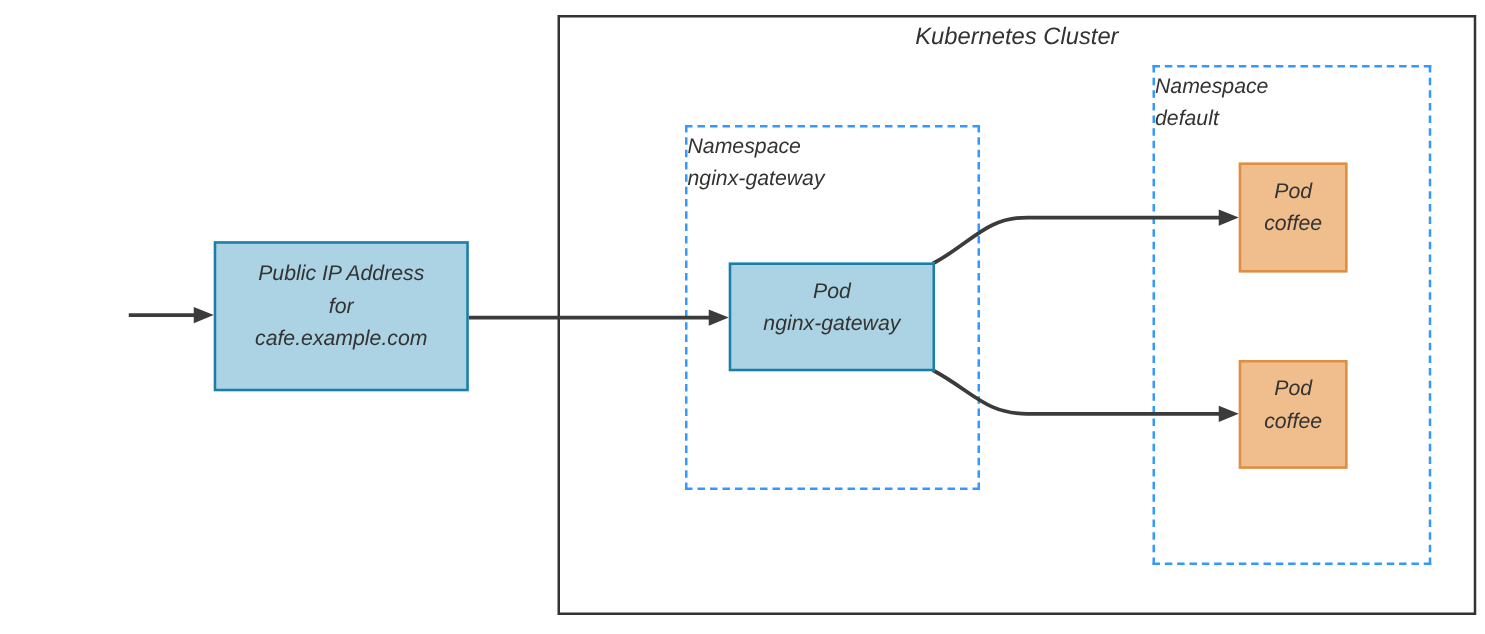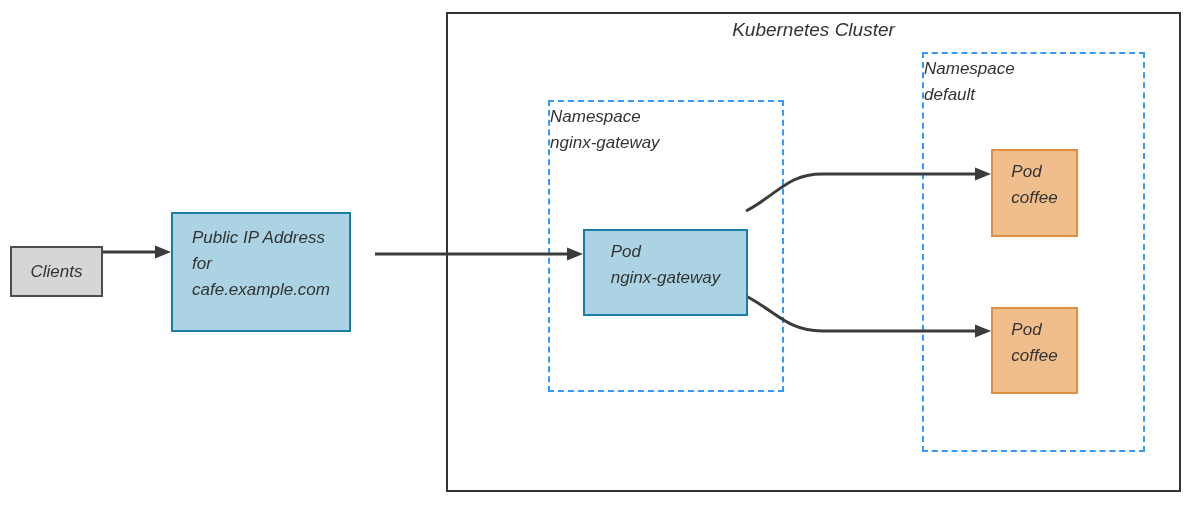--- a/index.html
+++ b/index.html
@@ -12,28 +12,28 @@
   * { margin:0; padding:0; box-sizing:border-box; }
   html,body { background:var(--canvas-bg); }
   .canvas {
     position:relative; width:1188px; height:507px;
     background:var(--canvas-bg);
     font-family:"Liberation Sans", sans-serif;
     color:var(--text); overflow:hidden;font-style:italic;
   }
   .node {
     position:absolute; display:flex; align-items:center; justify-content:center;
-    text-align:left; white-space:pre-line; font-size:17px; line-height:26px;margin-top:19px;
+    text-align:center; white-space:pre-line; font-size:17px; line-height:26px;
   }
   .gray-box   { background:var(--box-gray-fill);   border:2px solid var(--box-gray-border); }
   .blue-box   { background:var(--box-blue-fill);   border:2px solid var(--box-blue-border); }
   .orange-box { background:var(--box-orange-fill); border:2px solid var(--box-orange-border); }
 
   .clients     { left:10px;  top:227px; width:93px;  height:51px; }
-  .public-ip   { left:171px; top:193px; width:180px; height:120px; padding-bottom:16px; }
+  .public-ip   { left:171px; top:193px; width:204px; height:120px; padding-bottom:16px; }
   .pod-gateway { left:583px; top:210px; width:165px; height:87px;  padding-bottom:16px; }
   .pod-coffee-1{ left:991px; top:130px; width:87px;  height:88px;  padding-bottom:16px; }
   .pod-coffee-2{ left:991px; top:288px; width:87px;  height:87px;  padding-bottom:16px; }
 
   .cluster {
     position:absolute; left:446px; top:12px; width:735px; height:480px;
     border:2px solid var(--cluster-border);
   }
   .cluster-title {
     position:absolute; top:4px; left:0; width:100%;
@@ -83,21 +83,20 @@
     <g>
       <path d="M 746 211 C 778 194 788 174 822 174 L 977 174"></path>
       <polygon points="991,174 975,167.5 975,180.5"></polygon>
     </g>
     <g>
       <path d="M 746 296 C 778 313 788 331 822 331 L 977 331"></path>
       <polygon points="991,331 975,324.5 975,337.5"></polygon>
     </g>
   </svg>
 
-  <div class="node gray-box clients">Clients</div>
 
   <div class="node blue-box public-ip">Public IP Address
 for
 cafe.example.com</div>
 
   <div class="node blue-box pod-gateway">Pod
 nginx-gateway</div>
 
   <div class="node orange-box pod-coffee-1">Pod
 coffee</div>

